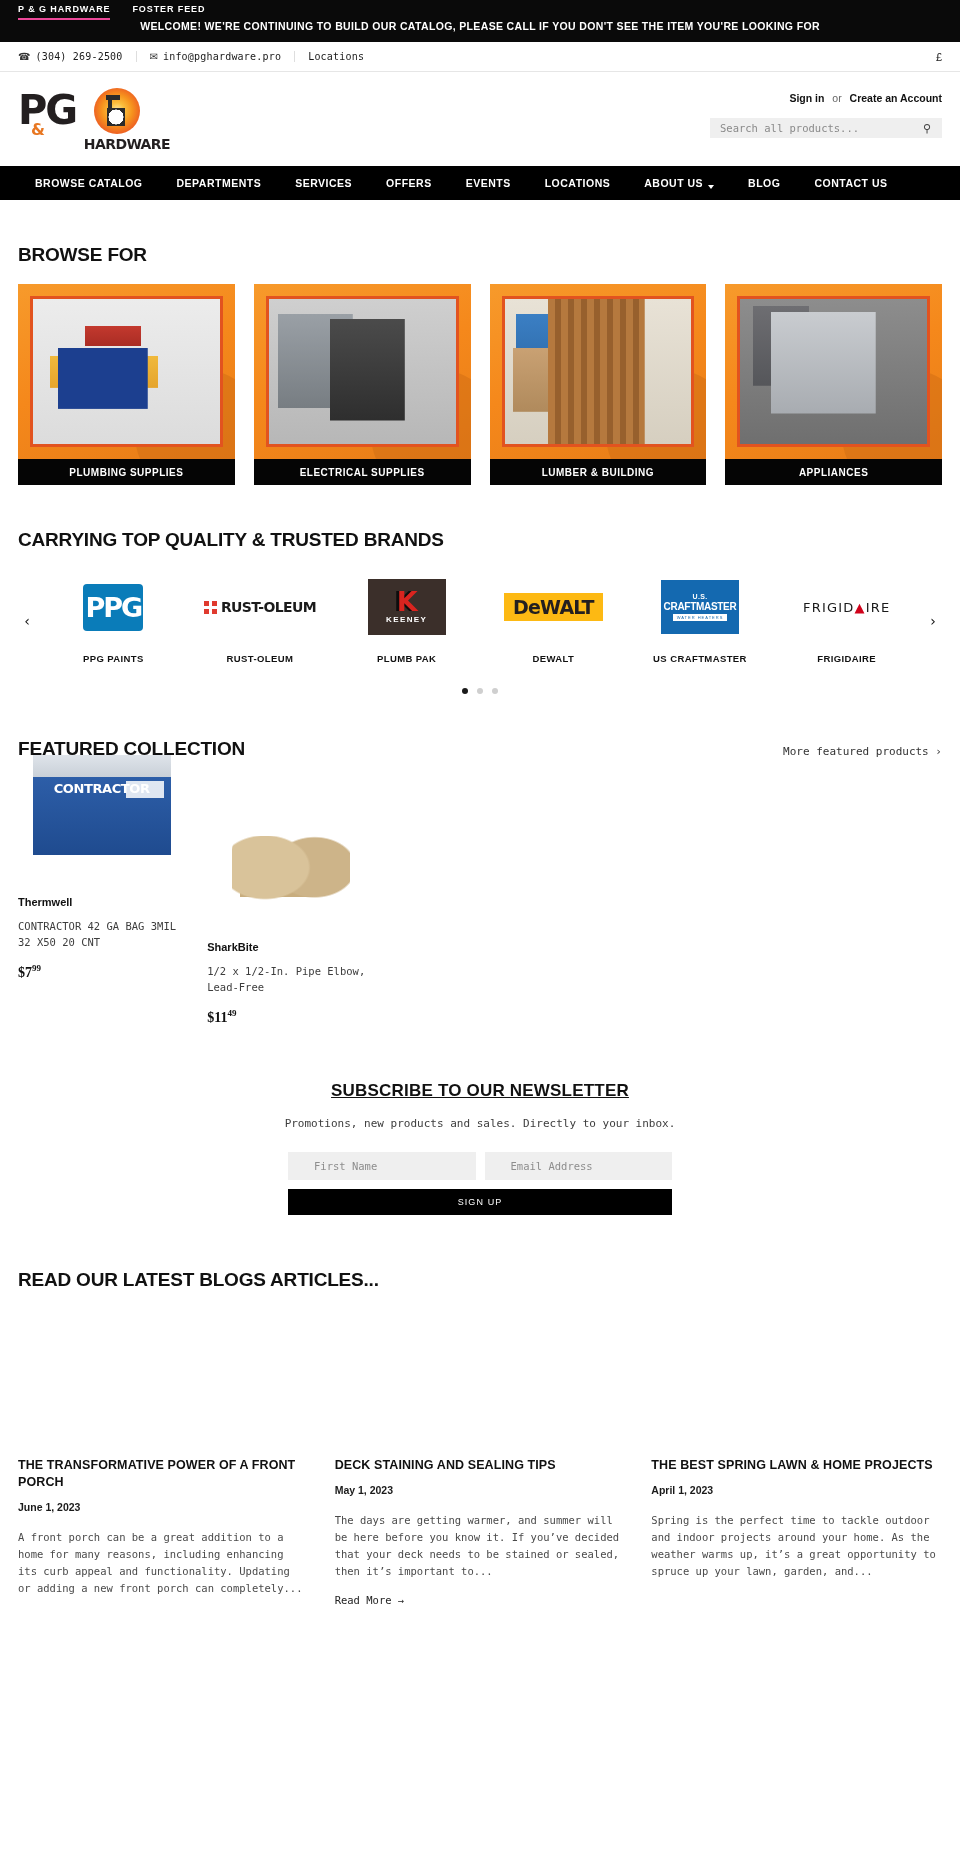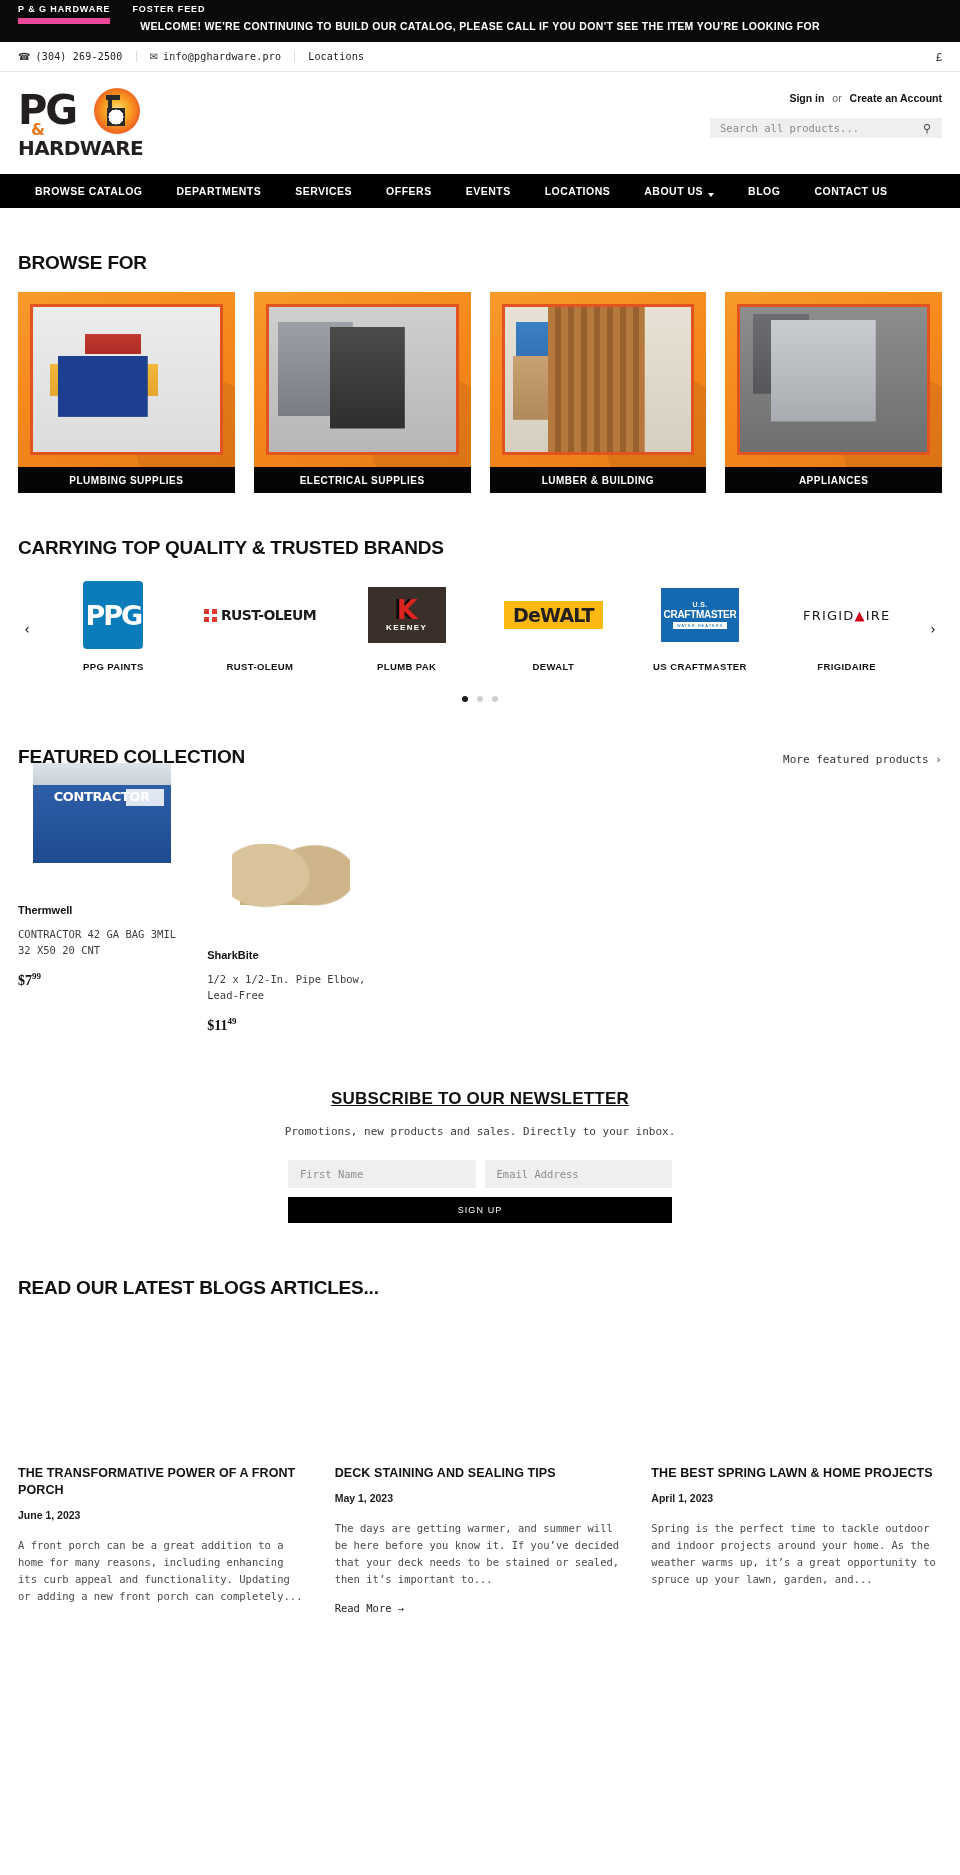--- a/index.html
+++ b/index.html
@@ -25,21 +25,21 @@
     padding: 4px 18px 0 18px;
   }
   .topbar-tab {
     font-size: 9px;
     font-weight: bold;
     letter-spacing: 0.9px;
     color: #ffffff;
     padding-bottom: 4px;
     cursor: pointer;
   }
-  .topbar-tab.active { border-bottom: 6px solid #ec4899; }
+  .topbar-tab.active { border-bottom: 2px solid #ec4899; }
   .topbar-msg {
     position: absolute;
     left: 0; right: 0;
     top: 20px;
     text-align: center;
     font-size: 10.5px;
     font-weight: bold;
     letter-spacing: 0.35px;
   }
 
@@ -119,25 +119,26 @@
     position: absolute;
     left: 12px; top: 7px;
     width: 20px; height: 32px;
     background:
       linear-gradient(#2b2b2b,#2b2b2b) 2px 0/4px 13px no-repeat,
       linear-gradient(#2b2b2b,#2b2b2b) 0 0/14px 5px no-repeat,
       radial-gradient(ellipse at 50% 50%, #fff 58%, #2b2b2b 60%) 1px 13px/18px 18px no-repeat;
   }
   .logo-row2 {
     font-family: "DejaVu Sans", sans-serif;
-    font-size: 20px;
+    font-size: 14px;
     font-weight: bold;
     letter-spacing: -0.6px;
     color: #231f20;
     margin-top: 2px;
+    text-align: right;
   }
   .header-right {
     margin-left: auto;
     display: flex;
     flex-direction: column;
     align-items: flex-end;
     padding-top: 4px;
   }
   .account-row {
     font-size: 10.5px;
@@ -321,21 +322,21 @@
   }
   .brand { text-align: center; cursor: pointer; }
   .brand-logo {
     height: 60px;
     display: flex;
     align-items: center;
     justify-content: center;
     margin-bottom: 16px;
   }
   .bl-ppg {
-    width: 60px; height: 68px;
+    width: 60px; height: 47px;
     background: #0a7cb9;
     border-radius: 4px;
     color: #fff;
     font-size: 27px;
     font-weight: bold;
     letter-spacing: -2px;
     display: flex; align-items: center; justify-content: center;
     font-family: "DejaVu Sans", sans-serif;
   }
   .bl-rust {
@@ -507,21 +508,21 @@
     width: 384px;
     margin: 0 auto;
   }
   .news-inputs { display: flex; gap: 9px; }
   .news-inputs input {
     flex: 1;
     height: 28px;
     background: #efefef;
     border: none;
     outline: none;
-    padding: 0 12px;
+    padding: 0 26px;
     font-family: "DejaVu Sans Mono", monospace;
     font-size: 10.5px;
     color: #777;
   }
   .news-inputs input::placeholder { color: #8d8d8d; }
   .news-btn {
     width: 100%;
     height: 26px;
     margin-top: 9px;
     background: #000000;

